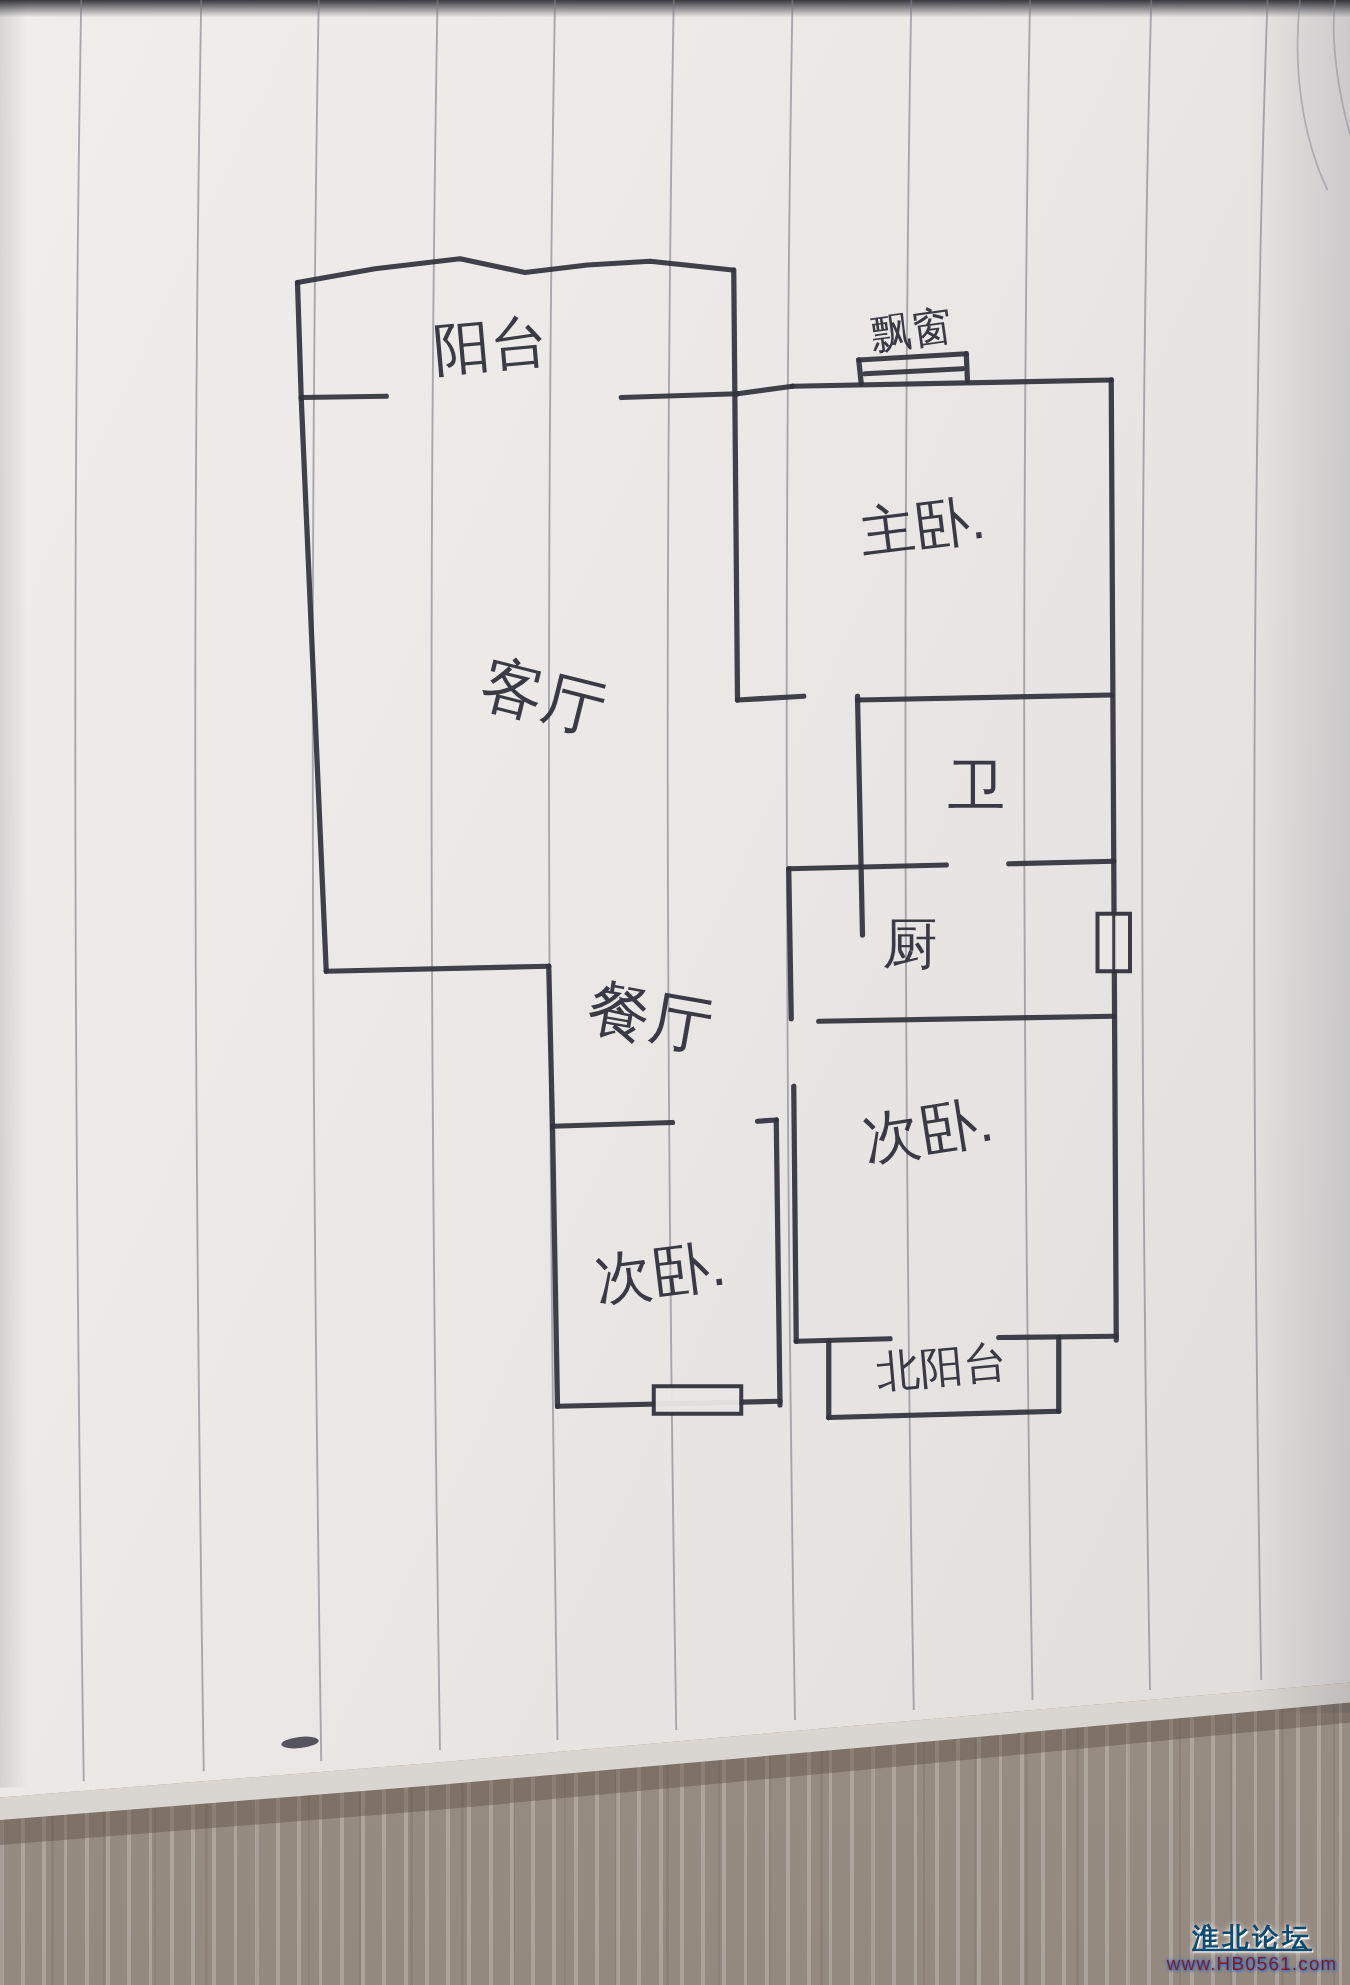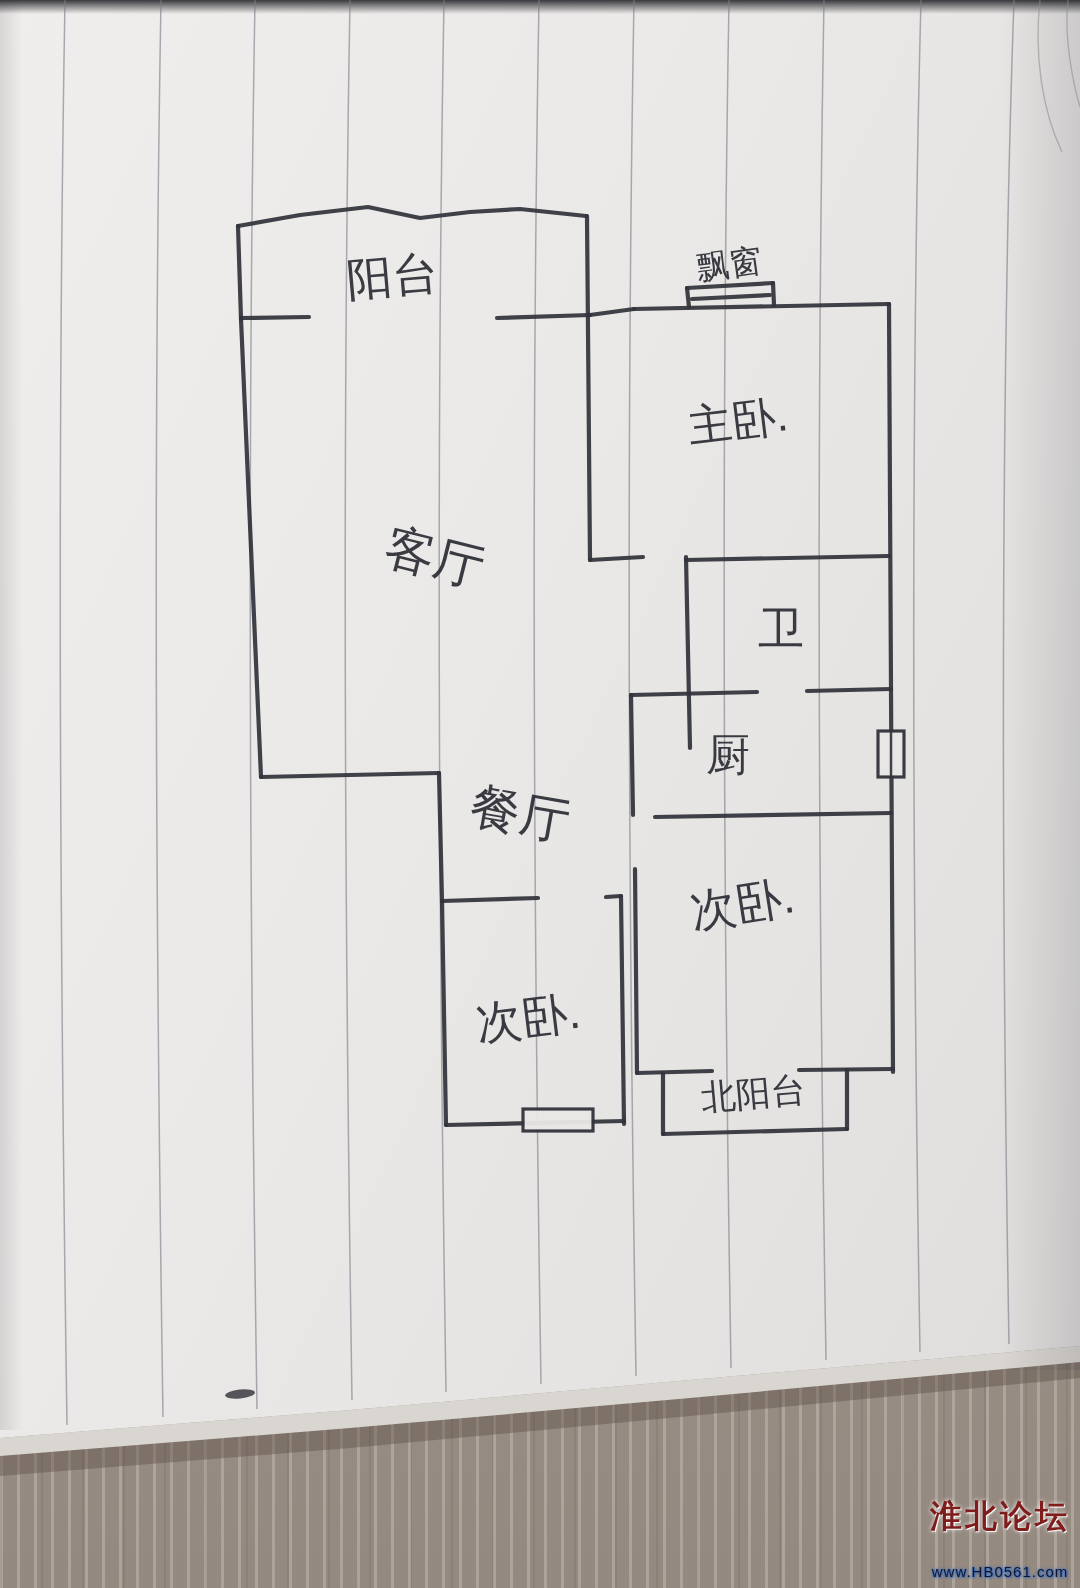--- a/index.html
+++ b/index.html
@@ -48,24 +48,24 @@
     background:linear-gradient(to bottom, rgba(26,26,32,0.85), rgba(26,26,32,0));
   }
   svg.overlay{position:absolute;top:0;left:0;}
   .rule{stroke:#7d7d88;stroke-width:1.5;fill:none;opacity:0.62;}
   .curl{stroke:#8a8a94;stroke-width:1.4;fill:none;opacity:0.55;}
   .wall{stroke:#32333b;stroke-width:4.2;fill:none;stroke-linecap:round;stroke-linejoin:round;opacity:0.93;}
   .win{stroke:#32333b;stroke-width:3.2;fill:#eae8e6;opacity:0.95;}
   .lbl{fill:#2c2d35;font-family:"Liberation Sans", sans-serif;opacity:0.92;}
   
   .watermark{position:absolute;right:10px;bottom:8px;text-align:center;line-height:1.15;}
-  .watermark .name{font-size:32px;font-weight:bold;color:#7f1d1d;letter-spacing:3px;
-    text-shadow:0 0 4px rgba(255,255,255,0.95),1px 1px 0 rgba(255,255,255,0.9);}
-  .watermark .url{font-size:15px;color:#0f172a;letter-spacing:1px;
-    text-shadow:0 0 3px #3f6fc0,0 0 2px #3f6fc0,1px 1px 2px #3f6fc0;margin-top:28px;}
+  .watermark .name{font-size:21px;font-weight:bold;color:#0c4a6e;letter-spacing:3px;
+    text-shadow:0 0 4px rgba(255,255,255,0.95),1px 1px 0 rgba(255,255,255,0.9);text-decoration:underline;}
+  .watermark .url{font-size:15px;color:#7f1d1d;letter-spacing:1px;
+    text-shadow:0 0 3px #3f6fc0,0 0 2px #3f6fc0,1px 1px 2px #3f6fc0;}
 </style>
 </head>
 <body>
 
 <div class="photo">
 
   <div class="wood"></div>
   <div class="paper-shadow"></div>
   <div class="paper-stack"></div>
   <div class="paper"></div>

